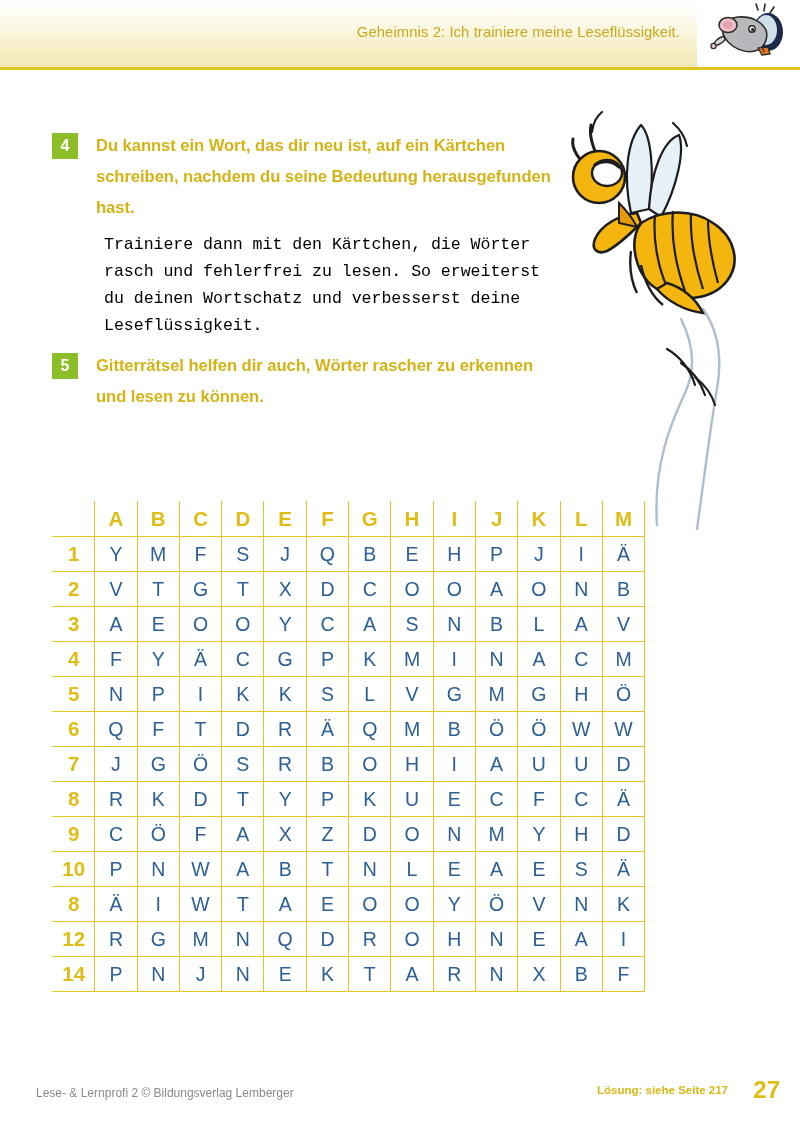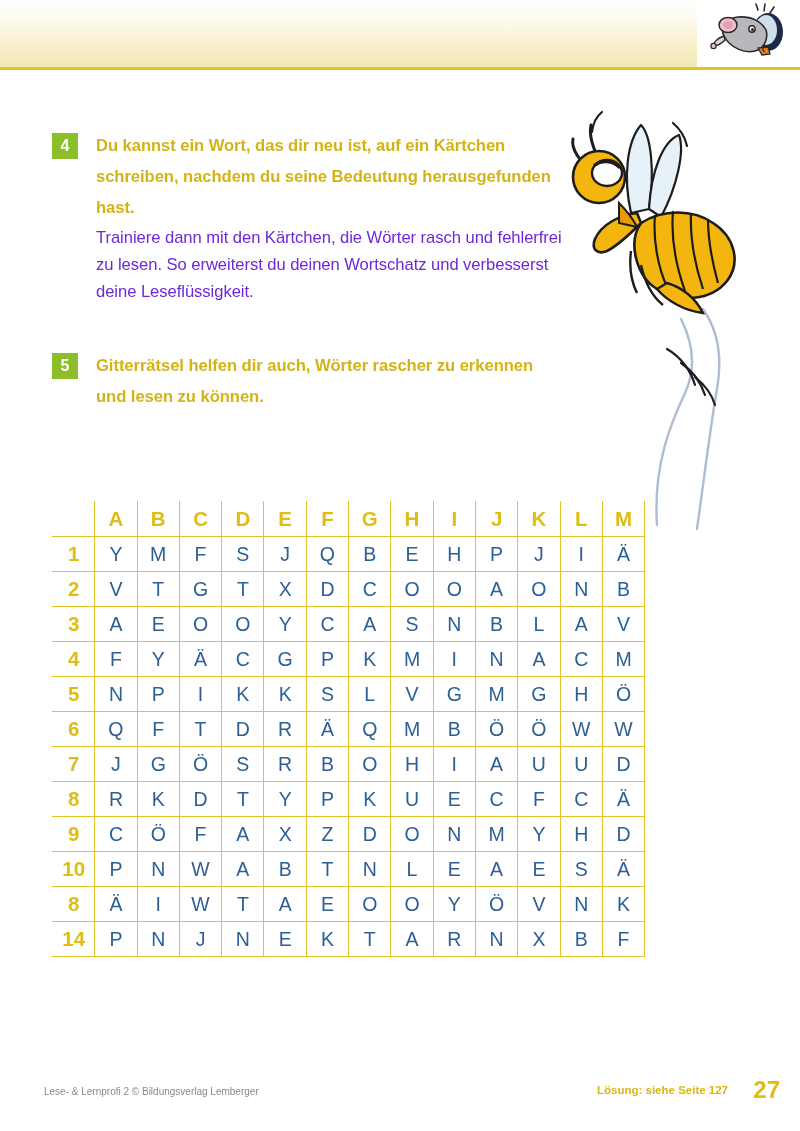--- a/index.html
+++ b/index.html
@@ -73,25 +73,26 @@
   }
   .lead {
     color: #d4b316;
     font-weight: bold;
     font-size: 16.6px;
     line-height: 31px;
     margin: 0 0 1px 0;
     letter-spacing: -.05px;
   }
   .para {
-    color: #6d28d9;
+    color: #000000;
     font-size: 16.6px;
     line-height: 27px;
-    margin: 0;
+    margin: 8px;
     letter-spacing: -.05px;
+    font-family: Liberation Mono, monospace;
   }
   .arrow-right, .arrow-down {
     display: inline-block;
     vertical-align: middle;
     margin: 0 3px;
   }
   .arrow-right { width: 30px; height: 12px; position: relative; top: -1px; }
   .arrow-down  { width: 12px; height: 26px; position: relative; top: 4px; }
 
   
@@ -132,37 +133,38 @@
   table.grid th.corner {
     border-left-color: transparent;
     border-top-color: transparent;
   }
   table.grid th.rowhead { width: 38px; border-left-color: transparent; }
   table.grid tr:first-child th.colhead { border-top-color: transparent; }
 
   
   .footer { position: absolute; left: 0; top: 1078px; width: 800px; height: 40px; }
   .footer-left {
-    position: absolute; left: 44px; top: 8px;
-    font-size: 10px; color: #8a8a8a; white-space: nowrap;
+    position: absolute; left: 36px; top: 8px;
+    font-size: 12px; color: #8a8a8a; white-space: nowrap;
   }
   .footer-solution {
     position: absolute; right: 72px; top: 6px;
     font-size: 11.5px; font-weight: bold; color: #d9b718; white-space: nowrap;
   }
   .footer-page {
     position: absolute; right: 20px; top: -2px;
     font-size: 24px; font-weight: bold; color: #e0bc16;
   }
 </style>
 </head>
 <body>
 
 <div class="header">
   <div class="header-band"></div>
+  <div class="header-title">Geheimnis 2: Ich trainiere meine Leseflüssigkeit.</div>
   <svg class="header-mascot" viewBox="0 0 86 62">
     <ellipse cx="62" cy="30" rx="15" ry="19" fill="#1b2a4a"></ellipse>
     <ellipse cx="60" cy="28" rx="11" ry="15" fill="#cfe0ea"></ellipse>
     <path d="M18 34 C14 26 20 16 32 15 C46 14 56 20 60 28 C62 34 60 44 52 48 C40 53 24 46 18 34 Z" fill="#b8b8bc" stroke="#2a2a2a" stroke-width="1.6"></path>
     <ellipse cx="22" cy="23" rx="9" ry="7.5" fill="#efc2cb" stroke="#2a2a2a" stroke-width="1.5"></ellipse>
     <ellipse cx="22" cy="23" rx="5" ry="4" fill="#e3a3ae"></ellipse>
     <path d="M18 34 C12 36 8 40 7 44 C11 44 16 41 19 38 Z" fill="#d8d8dc" stroke="#2a2a2a" stroke-width="1.4"></path>
     <circle cx="7.5" cy="44" r="2.6" fill="#efc2cb" stroke="#2a2a2a" stroke-width="1.2"></circle>
     <circle cx="46" cy="27" r="3.2" fill="#ffffff" stroke="#2a2a2a" stroke-width="1.4"></circle>
     <circle cx="46.5" cy="27.5" r="1.5" fill="#111"></circle>
@@ -420,20 +422,36 @@
           <td>E</td>
           <td>O</td>
           <td>O</td>
           <td>Y</td>
           <td>Ö</td>
           <td>V</td>
           <td>N</td>
           <td>K</td>
         </tr>
         <tr>
+          <th class="rowhead">12</th>
+          <td>R</td>
+          <td>G</td>
+          <td>M</td>
+          <td>N</td>
+          <td>Q</td>
+          <td>D</td>
+          <td>R</td>
+          <td>O</td>
+          <td>H</td>
+          <td>N</td>
+          <td>E</td>
+          <td>A</td>
+          <td>I</td>
+        </tr>
+        <tr>
           <th class="rowhead">14</th>
           <td>P</td>
           <td>N</td>
           <td>J</td>
           <td>N</td>
           <td>E</td>
           <td>K</td>
           <td>T</td>
           <td>A</td>
           <td>R</td>
@@ -441,15 +459,15 @@
           <td>X</td>
           <td>B</td>
           <td>F</td>
         </tr>
       </tbody>
   </table>
 </div>
 
 <div class="footer">
   <div class="footer-left">Lese- &amp; Lernprofi 2 © Bildungsverlag Lemberger</div>
-  <div class="footer-solution">Lösung: siehe Seite 127</div>
+  <div class="footer-solution">Lösung: siehe Seite 217</div>
   <div class="footer-page">27</div>
 </div>
 
 </body></html>

